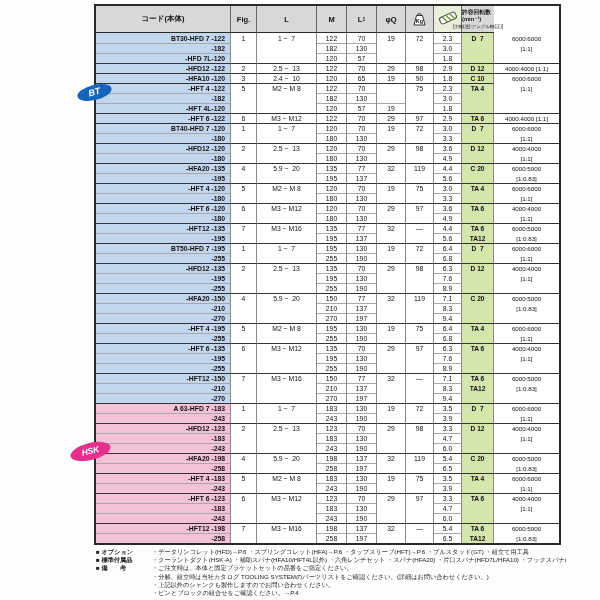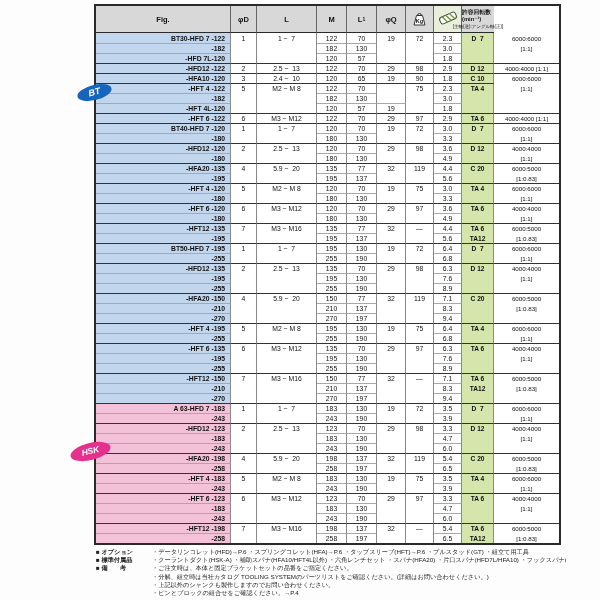--- a/index.html
+++ b/index.html
@@ -35,22 +35,22 @@
   svg text{font-family:"Liberation Sans","DejaVu Sans",sans-serif;}
 </style>
 </head>
 <body>
 
 <div class="badge badge-bt">BT</div>
 <div class="badge badge-hsk">HSK</div>
 
 <div class="tbl">
   <div class="grid thead">
+    <div class="hc">コード(本体)</div>
     <div class="hc">Fig.</div>
-    <div class="hc">φD</div>
     <div class="hc">L</div>
     <div class="hc">M</div>
     <div class="hc">
         <span>L</span>
         <sub>1</sub>
       </div>
     <div class="hc">φQ</div>
     <div class="hc">
       <span>
         <svg width="13" height="15" viewBox="0 0 13 15">

